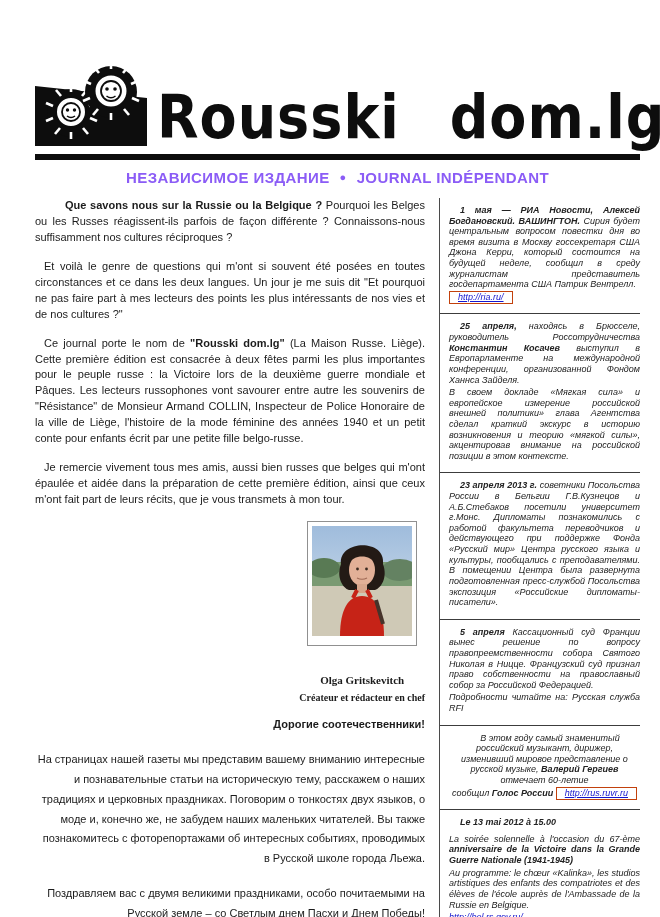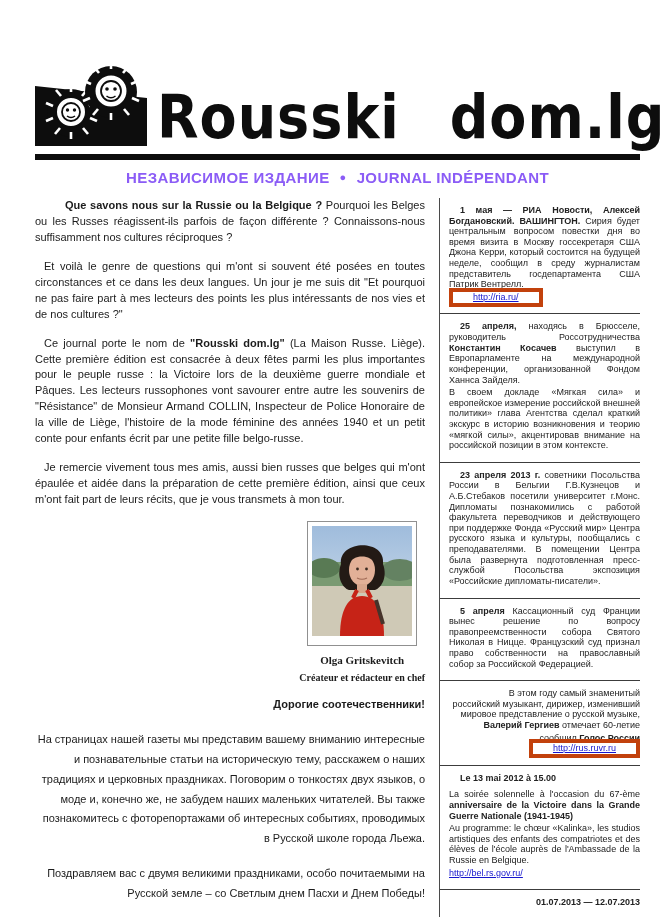--- a/index.html
+++ b/index.html
@@ -20,33 +20,33 @@
   .tagline{text-align:center;font-weight:bold;font-size:15px;letter-spacing:.4px;color:#8b5cf6;padding:2px 0 12px;}
   .tagline .bullet{font-size:11px;margin:0 10px;vertical-align:2px;}
   
   .columns{display:flex;align-items:stretch;}
   .col-left{width:390px;font-size:11px;line-height:1.45;text-align:justify;}
   .col-left p{margin:0 0 13px;}
   .p-first{text-indent:30px;}
   .p-std{text-indent:9px;}
   .divider{width:1px;background:#4a4a4a;margin-left:14px;}
   .col-right{flex:1;font-size:9px;line-height:1.18;color:#222;}
-  .news-item{padding:7px 0 9px 9px;}
+  .news-item{padding:7px 0 9px 9px;font-style:italic;}
   .news-item + .news-item{border-top:1px solid #3c3c3c;}
   .news-item p{margin:0 0 2px;text-align:justify;text-indent:11px;}
   .news-item p.noindent{text-indent:0;}
-  .news-item.ragged p{text-align:right;}
+  .news-item.ragged p{text-align:center;}
   .news-title{font-weight:bold;margin-bottom:6px !important;}
   
   .b{font-weight:bold;}
   a.lnk{color:#1515cd;text-decoration:underline;cursor:pointer;}
-  a.lnkbox{border:4px solid #c2410c;padding:0 20px 1px;}
+  a.lnkbox{border:1px solid #c2410c;padding:0 8px 1px;}
   
   .photo-wrap{display:flex;flex-direction:column;align-items:flex-end;margin:2px 0 10px;}
-  .photo-inner{display:flex;flex-direction:column;align-items:center;}
+  .photo-inner{display:flex;flex-direction:column;align-items:center;gap:20px;}
   .photo-frame{border:1px solid #909090;background:#fff;padding:4px;}
   .caption{text-align:center;font-family:"Liberation Serif",serif;font-weight:bold;margin-top:7px;}
   .cap-name{font-size:11px;}
   .cap-role{font-size:10px;margin-top:2px;}
   
   .greeting{text-align:right;line-height:1.8;}
   .greeting p{margin:0 0 15px;text-indent:0;}
   .g-title{font-weight:bold;}
 </style>
 </head>
@@ -175,20 +175,21 @@
         <p><span class="b">25 апреля,</span><span> находясь в Брюсселе, руководитель Россотрудничества </span><span class="b">Константин Косачев</span><span> выступил в Европарламенте на международной конференции, организованной Фондом Ханнса Зайделя.</span></p>
         <p class="noindent"><span>В своем докладе «Мягкая сила» и европейское измерение российской внешней политики» глава Агентства сделал краткий экскурс в историю возникновения и теорию «мягкой силы», акцентировав внимание на российской позиции в этом контексте.</span></p>
       </article>
 
       <article class="news-item">
         <p><span class="b">23 апреля 2013 г.</span><span> советники Посольства России в Бельгии Г.В.Кузнецов и А.Б.Стебаков посетили университет г.Монс. Дипломаты познакомились с работой факультета переводчиков и действующего при поддержке Фонда «Русский мир» Центра русского языка и культуры, пообщались с преподавателями. В помещении Центра была развернута подготовленная пресс-службой Посольства экспозиция «Российские дипломаты-писатели».</span></p>
       </article>
 
       <article class="news-item">
         <p><span class="b">5 апреля</span><span> Кассационный суд Франции вынес решение по вопросу правопреемственности собора Святого Николая в Ницце. Французский суд признал право собственности на православный собор за Российской Федерацией.</span></p>
+        <p class="noindent"><span>Подробности читайте на: Русская служба RFI</span></p>
       </article>
 
       <article class="news-item ragged">
         <p><span>В этом году самый знаменитый российский музыкант, дирижер, изменивший мировое представление о русской музыке, </span><span class="b">Валерий Гергиев</span><span> отмечает 60-летие</span></p>
         <p class="noindent"><span>сообщил </span><span class="b">Голос России</span><span> </span><a href="#" class="lnk lnkbox">http://rus.ruvr.ru</a></p>
       </article>
 
       <article class="news-item">
         <p class="news-title"><span class="b">Le 13 mai 2012 à 15.00</span></p>
         <p class="noindent"><span>La soirée solennelle à l'occasion du 67-ème </span><span class="b">anniversaire de la Victoire dans la Grande Guerre Nationale (1941-1945)</span></p>

